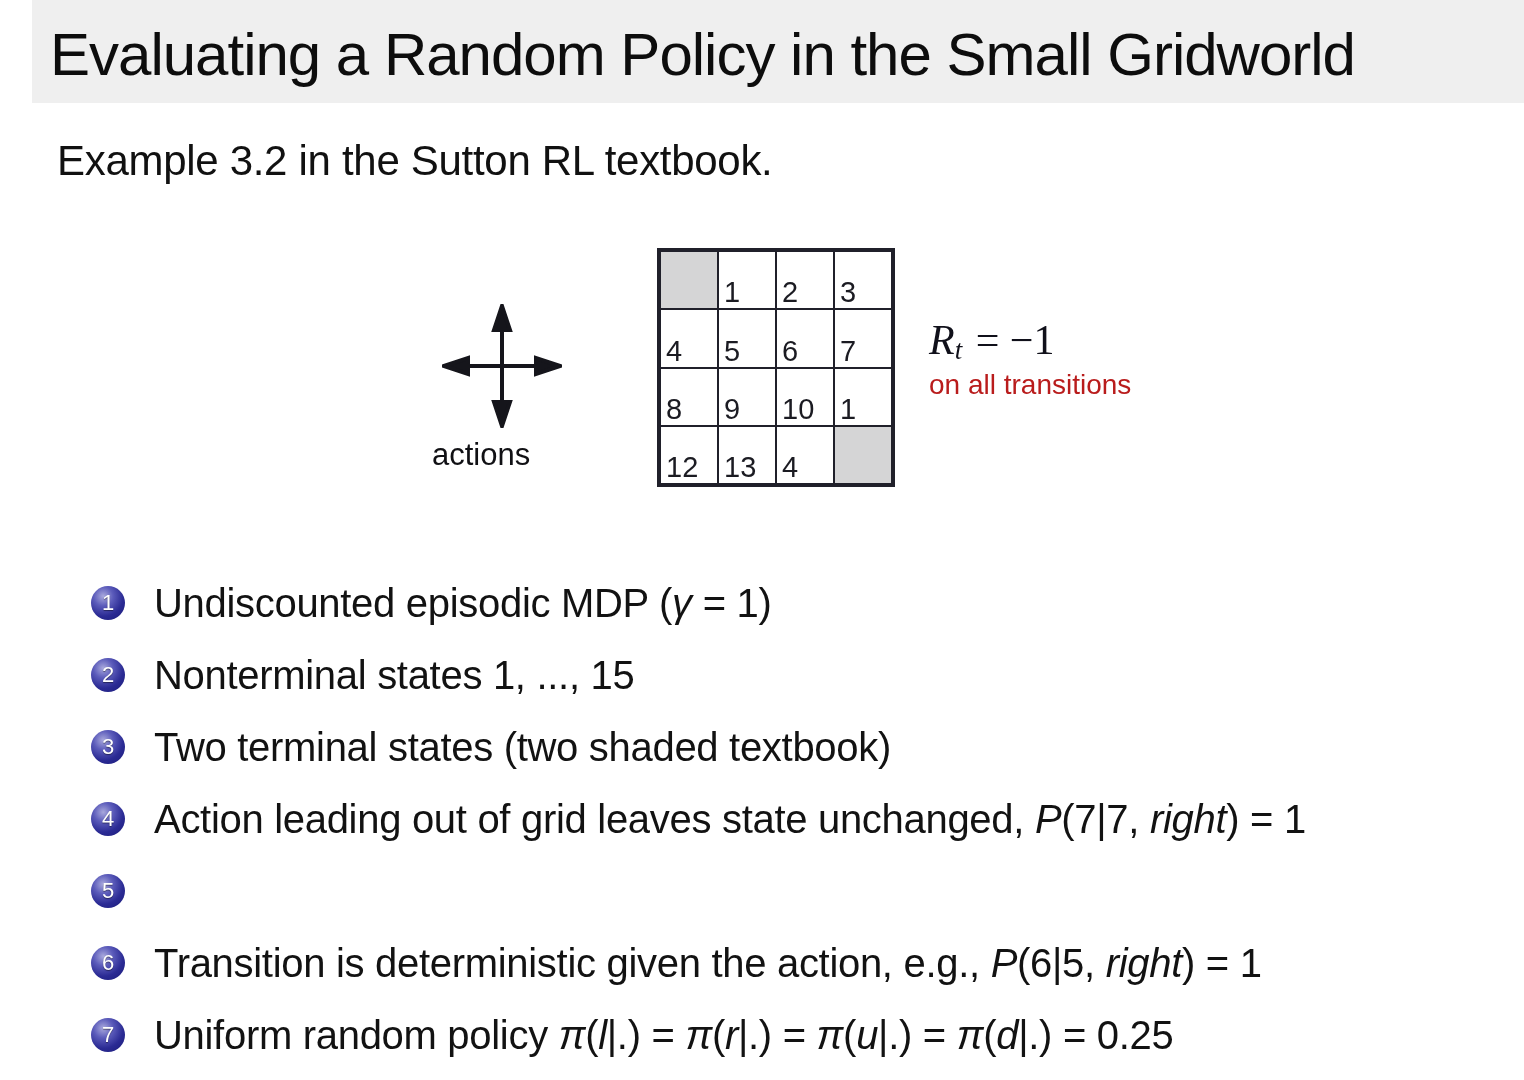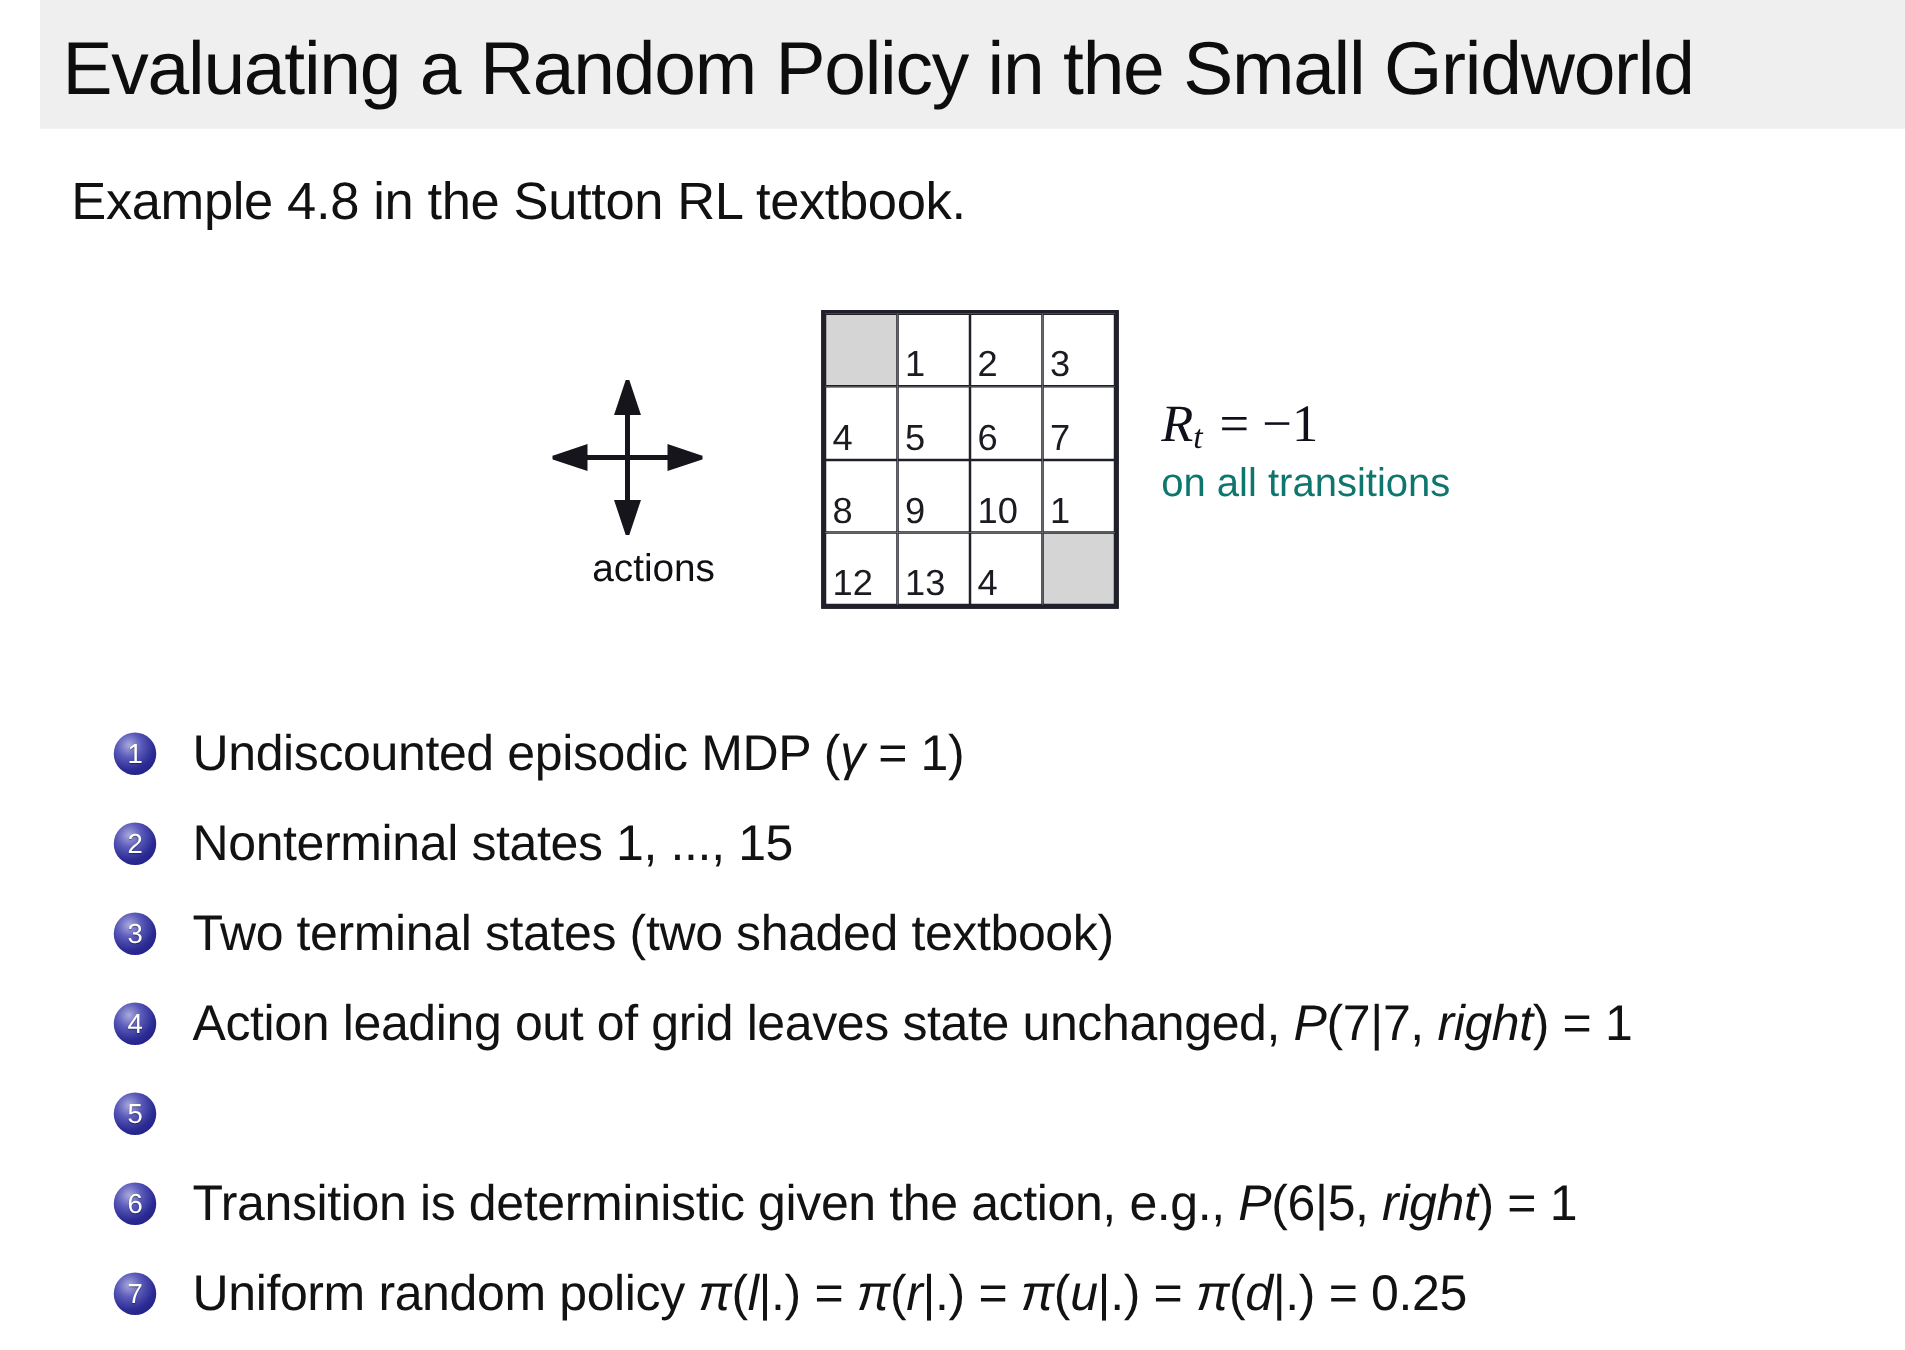--- a/index.html
+++ b/index.html
@@ -8,58 +8,58 @@
   .slide { position:relative; width:1524px; height:966px; background:#ffffff;margin-left:32px; }
 
   .title-bar { position:absolute; left:0; top:0; width:1524px; height:103px; background:#efefef; }
   .slide-title { position:absolute; left:18px; top:20px; font-size:60px; font-weight:400;
                  letter-spacing:-1px; color:#0d0d0d; white-space:nowrap; }
 
   .subtitle { position:absolute; left:25px; top:137px; font-size:42px; letter-spacing:-0.3px; color:#111; }
 
   
   .arrows-wrap { position:absolute; left:410px; top:304px; width:120px; height:124px; }
-  .actions-label { position:absolute; left:400px; top:437px; width:140px; text-align:right;
+  .actions-label { position:absolute; left:400px; top:437px; width:140px; text-align:left;
                    font-size:31px; color:#101014; }
 
   
   .gridworld { position:absolute; left:625px; top:248px; width:238px; height:239px;
                display:grid; grid-template-columns:repeat(4,1fr); grid-template-rows:repeat(4,1fr);
                border:3px solid #20202a; background:#20202a; }
   .gcell { position:relative; background:#ffffff; border:1.5px solid #20202a; }
   .gcell.shaded { background:#d5d5d6; }
   .gcell .gnum { position:absolute; left:5px; bottom:1px; font-size:29px; color:#1b1b22; line-height:1; }
 
   
   .reward { position:absolute; left:897px; top:316px; width:286px; }
   .reward-line1 { font-family:"Liberation Serif", serif; font-size:42px; color:#10101a; white-space:nowrap; }
   .reward-line1 .ri { font-style:italic; }
   .reward-line1 .rsub { font-style:italic; font-size:27px; vertical-align:-5px; margin-right:3px; }
-  .reward-line2 { margin-top:3px; font-size:32px; color:#0f766e; }
+  .reward-line2 { margin-top:3px; font-size:28px; color:#b91c1c; }
 
   
   .items { position:absolute; left:59px; top:578px; list-style:none;
            display:flex; flex-direction:column; gap:22px; }
   .items li { display:flex; align-items:center; height:50px; font-size:40px;
               letter-spacing:-0.3px; white-space:nowrap; color:#121212; }
   .badge { flex:none; width:34px; height:34px; border-radius:50%; margin-right:29px;
            background:radial-gradient(circle at 36% 30%, #a9a9dc 0%, #5c5cbb 30%, #2b2b94 62%, #191977 100%);
            color:#ffffff; font-size:22px; display:flex; align-items:center; justify-content:center;
            text-shadow:0 1px 1px rgba(0,0,0,0.45); }
   .seg-i { font-style:italic; }
 </style>
 </head>
 <body>
 
 <div class="slide">
 
   <div class="title-bar"></div>
   <h1 class="slide-title">Evaluating a Random Policy in the Small Gridworld</h1>
 
-  <p class="subtitle">Example 4.8 in the Sutton RL textbook.</p>
+  <p class="subtitle">Example 3.2 in the Sutton RL textbook.</p>
 
   <div class="arrows-wrap">
     <svg width="120" height="124" viewBox="0 0 120 124" xmlns="http://www.w3.org/2000/svg">
       <g stroke="#15151b" stroke-width="4" fill="#15151b">
         <line x1="60" y1="22" x2="60" y2="102"></line>
         <line x1="20" y1="62" x2="100" y2="62"></line>
         <polygon points="60,2 52,26 68,26"></polygon>
         <polygon points="60,122 52,98 68,98"></polygon>
         <polygon points="2,62 26,54 26,70"></polygon>
         <polygon points="118,62 94,54 94,70"></polygon>

